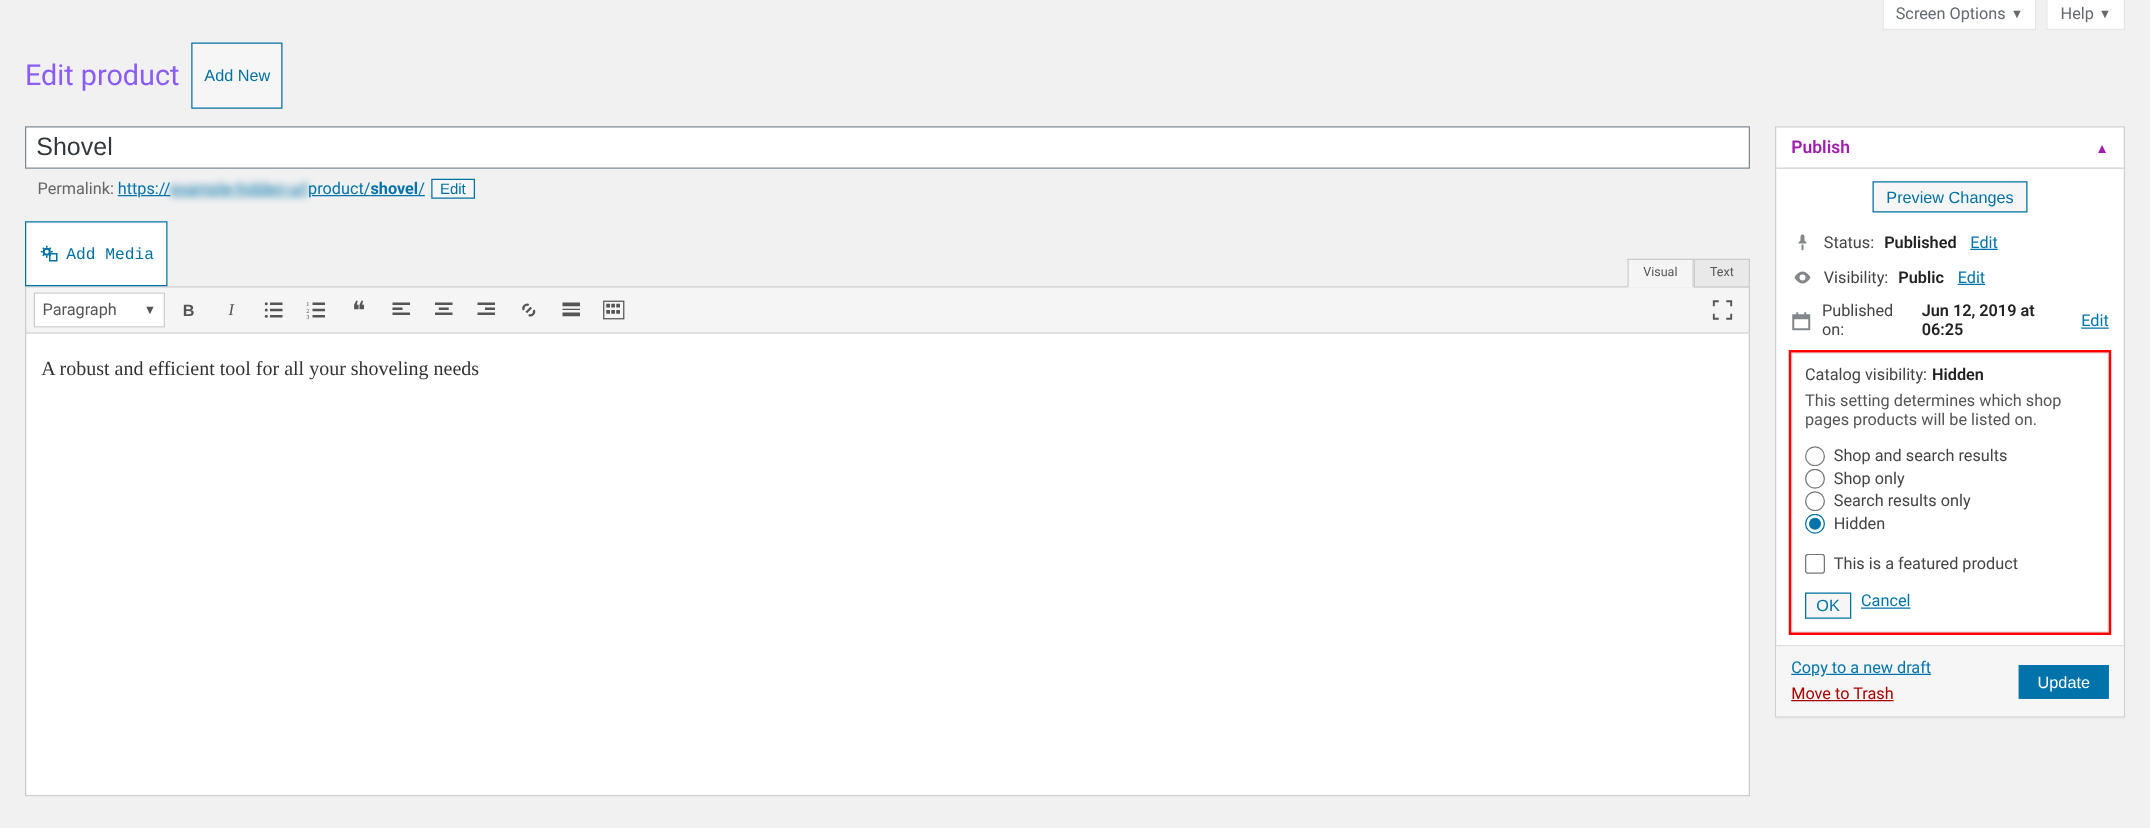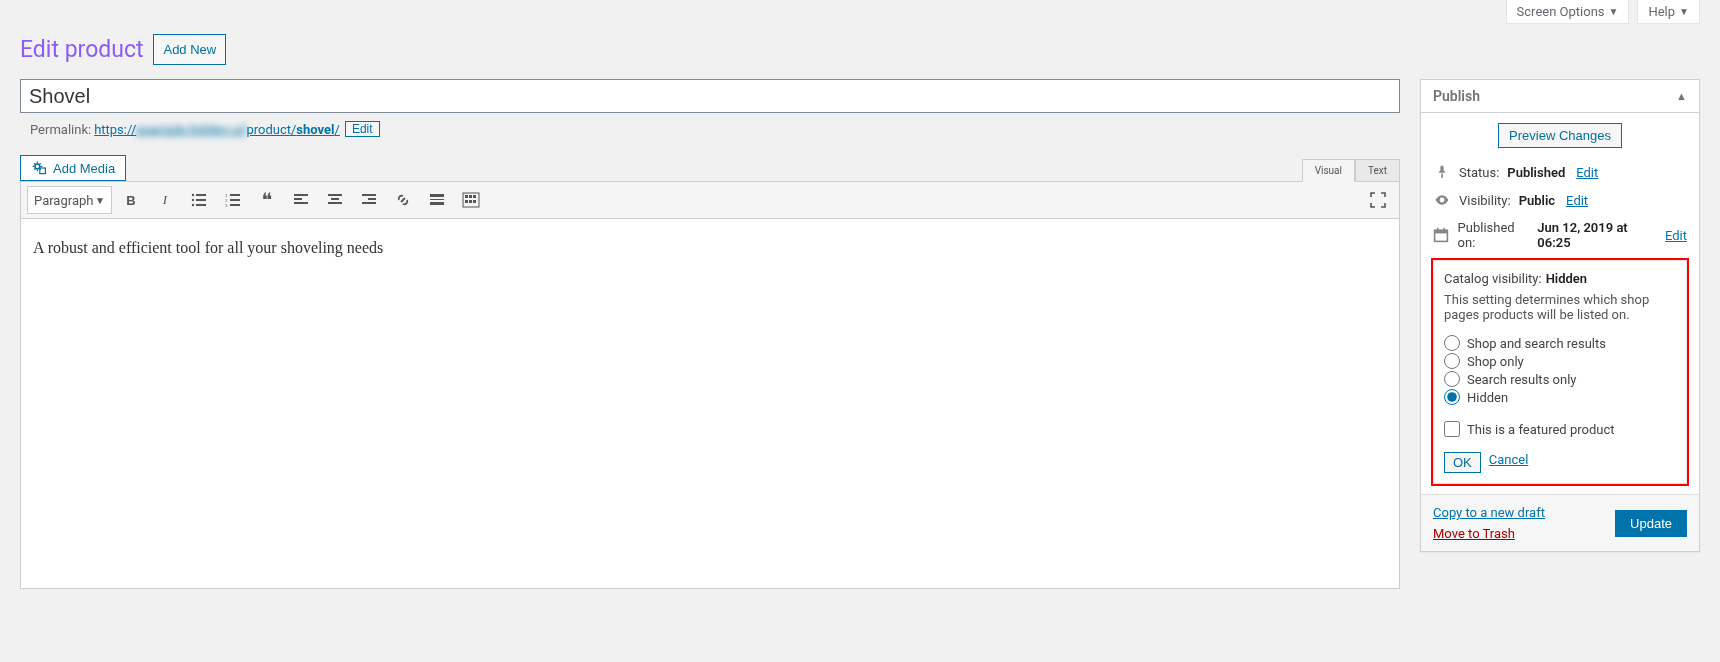--- a/index.html
+++ b/index.html
@@ -39,21 +39,21 @@
     h1 {
       font-size: 23px;
       font-weight: 400;
       margin: 0;
       color: #8b5cf6;
     }
     .add-new {
       border: 1px solid #0071a1;
       color: #0071a1;
       background: #f6f6f6;
-      padding: 7px 9px;
+      padding: 18px 9px;
       font-size: 13px;
       cursor: pointer;
     }
     .main-columns {
       display: flex;
       gap: 20px;
       margin-top: 14px;
       align-items: flex-start;
     }
     .left-col { flex: 1; min-width: 0; }
@@ -92,26 +92,27 @@
     .editor-area { margin-top: 16px; }
     .editor-top {
       display: flex;
       justify-content: space-between;
       align-items: flex-end;
     }
     .add-media-btn {
       border: 1px solid #0071a1;
       color: #0071a1;
       background: #fff;
-      padding: 4px 10px;
+      padding: 17px 10px;
       font-size: 13px;
       cursor: pointer;
       display: inline-flex;
       align-items: center;
       gap: 6px;
+      font-family: Liberation Mono, monospace;
     }
     .editor-tabs {
       display: flex;
     }
     .editor-tab {
       border: 1px solid #ccc;
       background: #e9e9e9;
       color: #555;
       padding: 5px 12px;
       font-size: 10px;
@@ -132,21 +133,21 @@
       justify-content: space-between;
     }
     .toolbar-left {
       display: flex;
       align-items: center;
       gap: 4px;
     }
     .format-select {
       border: 1px solid #ccc;
       background: #fff;
-      width: 85px;
+      width: 105px;
       height: 28px;
       font-size: 13px;
       color: #555;
       display: flex;
       align-items: center;
       justify-content: space-between;
       padding: 0 6px;
       cursor: pointer;
     }
     .tb-btn {
@@ -176,21 +177,21 @@
       box-shadow: 0 1px 1px rgba(0,0,0,.04);
     }
     .postbox-header {
       border-bottom: 1px solid #ccd0d4;
       padding: 8px 12px;
       display: flex;
       justify-content: space-between;
       align-items: center;
       font-size: 14px;
       font-weight: 600;
-      color: #737373;
+      color: #a21caf;
     }
     .postbox-body { padding: 10px 12px; }
     .preview-row { display:flex; justify-content:center; margin-bottom: 10px;}
     .preview-btn {
       border: 1px solid #0071a1;
       color: #0071a1;
       background: #f6f6f6;
       padding: 4px 10px;
       font-size: 13px;
       cursor: pointer;

